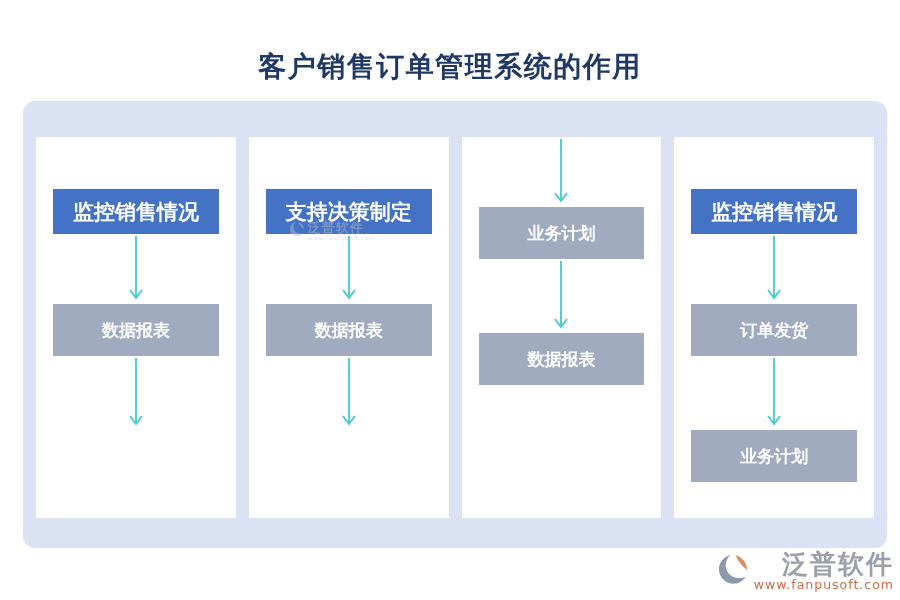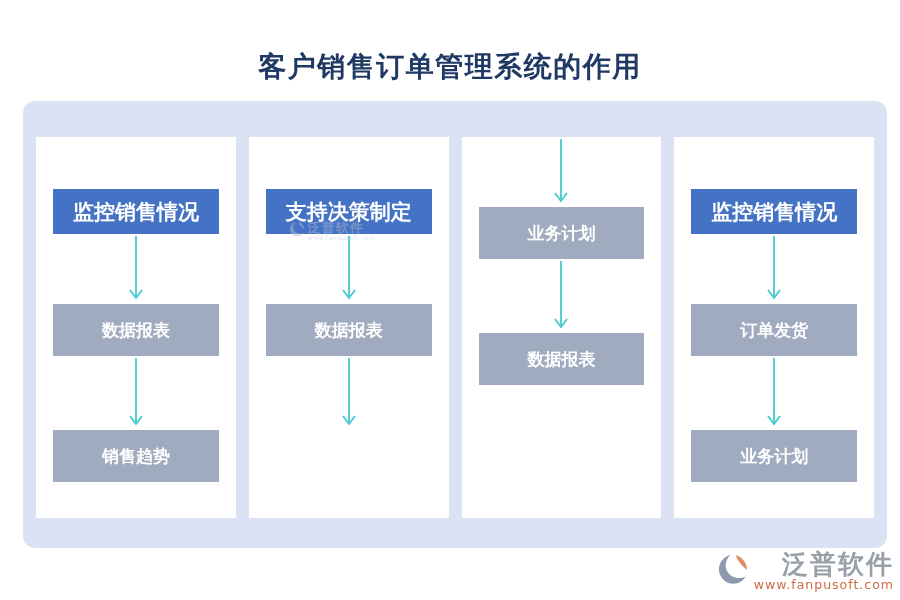--- a/index.html
+++ b/index.html
@@ -124,21 +124,20 @@
     <div class="hdr-box">监控销售情况</div>
     <svg class="arrow arrow-1" width="20" height="70" viewBox="0 0 20 70">
       <line x1="10" y1="2" x2="10" y2="62" stroke="currentColor" stroke-width="1.8"></line>
       <polyline points="4,56 10,64 16,56" stroke="currentColor" stroke-width="1.8" fill="none"></polyline>
     </svg>
     <div class="item-box">数据报表</div>
     <svg class="arrow arrow-2" width="20" height="74" viewBox="0 0 20 74">
       <line x1="10" y1="2" x2="10" y2="66" stroke="currentColor" stroke-width="1.8"></line>
       <polyline points="4,60 10,68 16,60" stroke="currentColor" stroke-width="1.8" fill="none"></polyline>
     </svg>
-    <div class="item-box">销售趋势</div>
   </div>
 
   <div class="col">
     <div class="hdr-box">支持决策制定</div>
     <div class="watermark">
       <svg class="wm-icon" width="16" height="16" viewBox="0 0 32 32">
         <path d="M13.8,1.8 C6.2,3.6 1.2,10.4 2.1,17.9 C3,25.6 9.8,31.2 17.5,30.6 C22.3,30.2 26.5,27.4 28.7,23.4 C21.6,27.2 12.6,24.4 9.6,17 C7.5,11.8 9.2,5.9 13.8,1.8 Z" fill="currentColor"></path>
         <path d="M18.6,2.2 C25.4,4 30.2,10 29.9,17 C25,12.6 20.8,8.3 18.6,2.2 Z" fill="currentColor"></path>
       </svg>
       <span class="wm-lines">

